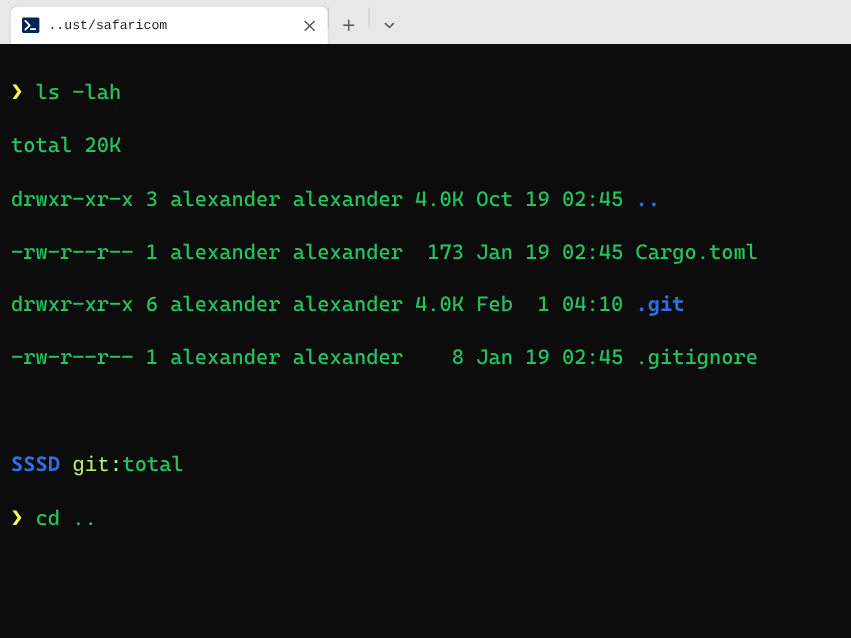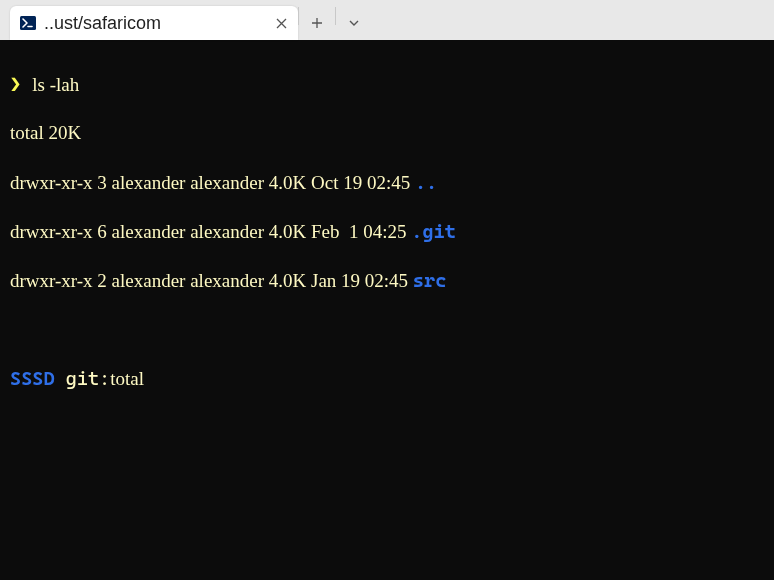--- a/index.html
+++ b/index.html
@@ -21,22 +21,22 @@
   .tab {
     background: #ffffff;
     height: 34px;
     width: 288px;
     border-top-left-radius: 6px;
     border-top-right-radius: 6px;
     display: flex;
     align-items: center;
     padding: 0 8px 0 10px;
     gap: 8px;
-    font-family: Liberation Sans, sans-serif;
-    font-size: 18px;
+    font-family: Liberation Mono, monospace;
+    font-size: 12px;
     color: #1f1f1f;
     box-shadow: 0 0 2px rgba(0,0,0,0.15);
   }
   .tab-icon {
     width: 16px;
     height: 16px;
     display: flex;
     align-items: center;
     justify-content: center;
   }
@@ -74,23 +74,23 @@
     margin-bottom: 8px;
   }
   .terminal {
     padding: 8px 10px;
     color: #cccccc;
     line-height: 1.27;
     white-space: pre;
     font-weight: 500;
   }
   .yellow { color: #f9f955; }
-  .cyan { color: #fef9c3; }
+  .cyan { color: #bef264; font-family: Liberation Mono, monospace; }
   .blue { color: #2f6fe8; font-weight: 700; }
-  .white { color: #fef9c3; font-family: Liberation Serif, serif; }
+  .white { color: #22c55e; }
 </style>
 </head>
 <body>
 
 <div class="titlebar">
   <div class="tab">
     <span class="tab-icon">
       <svg viewBox="0 0 16 16">
         <rect x="0" y="1" width="16" height="14" rx="1.5" fill="#012456"></rect>
         <path d="M3 4 L7 8 L3 12" stroke="#ffffff" stroke-width="1.6" fill="none" stroke-linecap="round" stroke-linejoin="round"></path>
@@ -115,24 +115,26 @@
     <svg width="12" height="12" viewBox="0 0 12 12">
         <path d="M2 4 L6 8 L10 4" stroke="#555" stroke-width="1.4" fill="none"></path>
       </svg>
   </div>
 </div>
 
 <div class="terminal">
 <div><span class="yellow">❯</span> <span class="white">ls -lah</span></div>
 <div class="white">total 20K</div>
 <div><span class="white">drwxr-xr-x 3 alexander alexander 4.0K Oct 19 02:45 </span><span class="blue">..</span></div>
-<div><span class="white">drwxr-xr-x 6 alexander alexander 4.0K Feb  1 04:25 </span><span class="blue">.git</span></div>
-<div><span class="white">drwxr-xr-x 2 alexander alexander 4.0K Jan 19 02:45 </span><span class="blue">src</span></div>
+<div class="white">-rw-r--r-- 1 alexander alexander  173 Jan 19 02:45 Cargo.toml</div>
+<div><span class="white">drwxr-xr-x 6 alexander alexander 4.0K Feb  1 04:10 </span><span class="blue">.git</span></div>
+<div class="white">-rw-r--r-- 1 alexander alexander    8 Jan 19 02:45 .gitignore</div>
 <div>&nbsp;</div>
 <div><span class="blue">SSSD</span> <span class="cyan">git:</span><span class="white">total</span></div>
+<div><span class="yellow">❯</span> <span class="white">cd ..</span></div>
 
 
 
 
 
 
 
 </div>
 
 </body></html>

